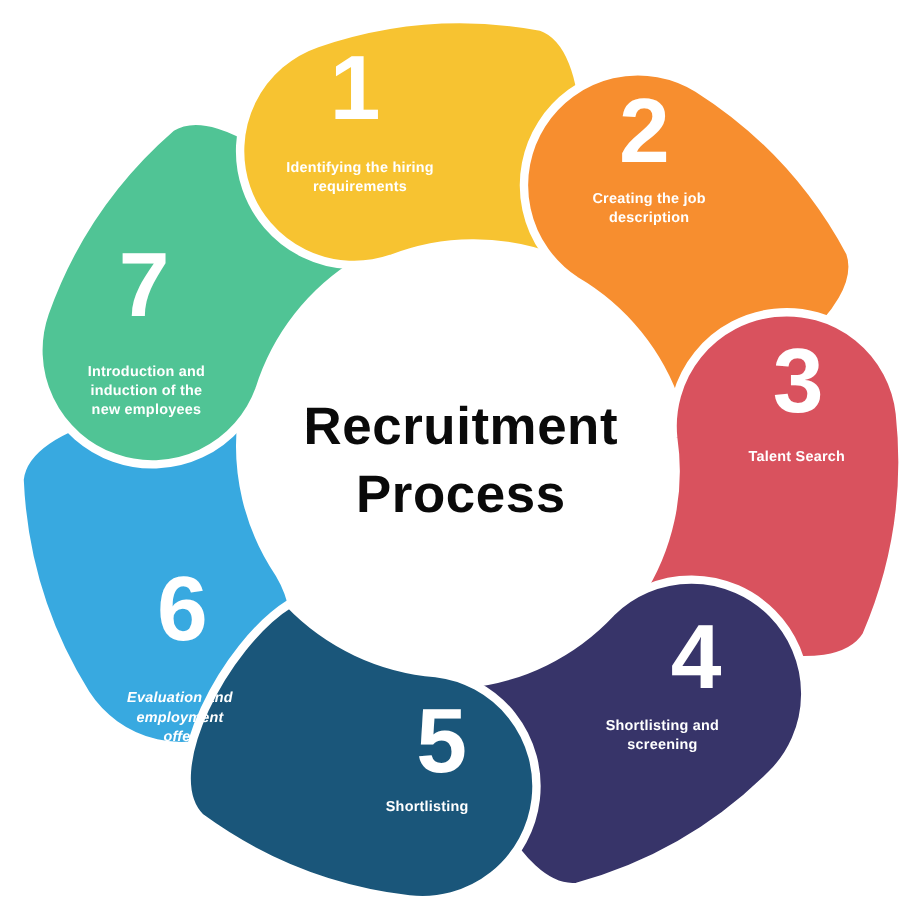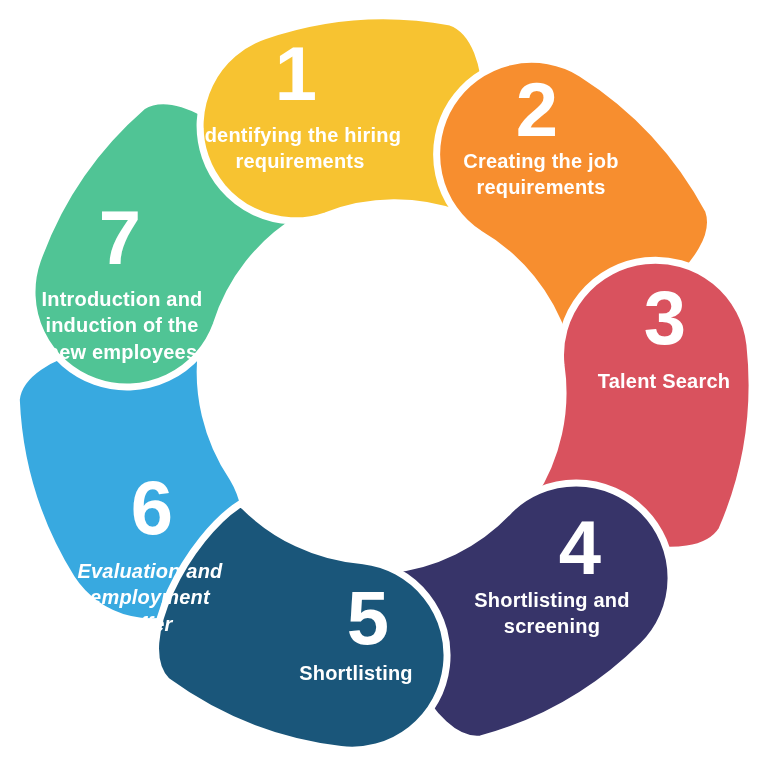--- a/index.html
+++ b/index.html
@@ -14,44 +14,47 @@
   .title{
     font-size:44px;font-weight:700;color:#0a0a0a;text-align:center;
     line-height:1.3;width:320px;letter-spacing:.5px;
   }
   .num{
     position:absolute;transform:translate(-50%,-50%);
     color:#ffffff;font-size:76px;font-weight:700;line-height:1;
   }
   .lbl{
     position:absolute;transform:translate(-50%,-50%);
-    color:#ffffff;font-size:20px;font-weight:600;text-align:center;
+    color:#ffffff;font-size:12px;font-weight:600;text-align:center;
     line-height:1.32;white-space:pre-line;width:300px;letter-spacing:.2px;
   }
 </style>
 </head>
 <body>
 
 <div class="stage">
   <svg id="wheel" width="768" height="768" viewBox="0 0 768 768">
       <path d="M 232.8 478.0 A 95 95 0 0 1 71.4 578.2 A 368 368 0 0 1 16.3 399.6 C 21.7 348.7 142.9 325.8 201.8 346.7 A 190 190 0 0 0 232.8 478.0 Z" fill="#38A9E0" stroke="#ffffff" stroke-width="7" stroke-linejoin="round"></path>
       <path d="M 216.3 324.4 A 95 95 0 0 1 37.3 260.7 A 368 368 0 0 1 142.6 106.3 C 185.8 78.7 279.2 159.2 299.6 218.3 A 190 190 0 0 0 216.3 324.4 Z" fill="#50C495" stroke="#ffffff" stroke-width="7" stroke-linejoin="round"></path>
       <path d="M 326.0 215.7 A 95 95 0 0 1 264.2 36.0 A 368 368 0 0 1 450.6 22.1 C 499.1 38.7 494.4 161.9 460.9 214.7 A 190 190 0 0 0 326.0 215.7 Z" fill="#F7C331" stroke="#ffffff" stroke-width="7" stroke-linejoin="round"></path>
       <path d="M 479.5 233.8 A 95 95 0 0 1 581.3 73.4 A 368 368 0 0 1 708.5 210.4 C 725.7 258.7 626.5 331.8 564.4 338.6 A 190 190 0 0 0 479.5 233.8 Z" fill="#F78E2F" stroke="#ffffff" stroke-width="7" stroke-linejoin="round"></path>
       <path d="M 561.0 365.0 A 95 95 0 0 1 749.9 344.6 A 368 368 0 0 1 722.0 529.5 C 695.1 573.1 575.9 541.0 532.0 496.7 A 190 190 0 0 0 561.0 365.0 Z" fill="#D9525E" stroke="#ffffff" stroke-width="7" stroke-linejoin="round"></path>
       <path d="M 509.2 510.5 A 95 95 0 0 1 642.9 645.5 A 368 368 0 0 1 481.0 739.0 C 430.1 745.1 380.9 632.0 388.2 570.0 A 190 190 0 0 0 509.2 510.5 Z" fill="#373469" stroke="#ffffff" stroke-width="7" stroke-linejoin="round"></path>
       <path d="M 363.2 560.8 A 95 95 0 0 1 341.0 749.5 A 368 368 0 0 1 167.0 681.2 C 130.5 645.2 188.2 536.2 241.2 503.2 A 190 190 0 0 0 363.2 560.8 Z" fill="#1A567A" stroke="#ffffff" stroke-width="7" stroke-linejoin="round"></path>
     </svg>
+  <div class="center">
+    <div class="title">Recruitment Process</div>
+  </div>
   <div id="labels">
       <div class="num" style="left: 296px; top: 74px;">1</div>
       <div class="lbl" style="left: 300px; top: 148px;">Identifying the hiring
 requirements</div>
       <div class="num" style="left: 537px; top: 110px;">2</div>
       <div class="lbl" style="left: 541px; top: 174px;">Creating the job
-requirements</div>
+description</div>
       <div class="num" style="left: 665px; top: 318px;">3</div>
       <div class="lbl" style="left: 664px; top: 381px;">Talent Search</div>
       <div class="num" style="left: 580px; top: 548px;">4</div>
       <div class="lbl" style="left: 552px; top: 613px;">Shortlisting and
 screening</div>
       <div class="num" style="left: 368px; top: 618px;">5</div>
       <div class="lbl" style="left: 356px; top: 673px;">Shortlisting</div>
       <div class="num" style="left: 152px; top: 508px;">6</div>
       <div class="lbl" style="left: 150px; top: 598px; font-style: italic;">Evaluation and
 employment

